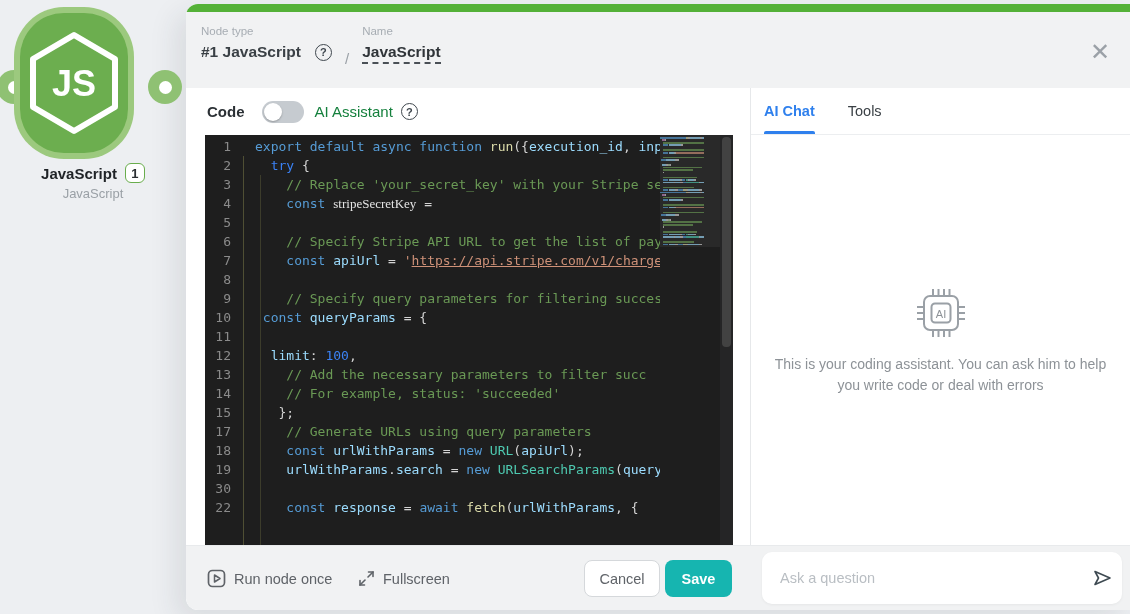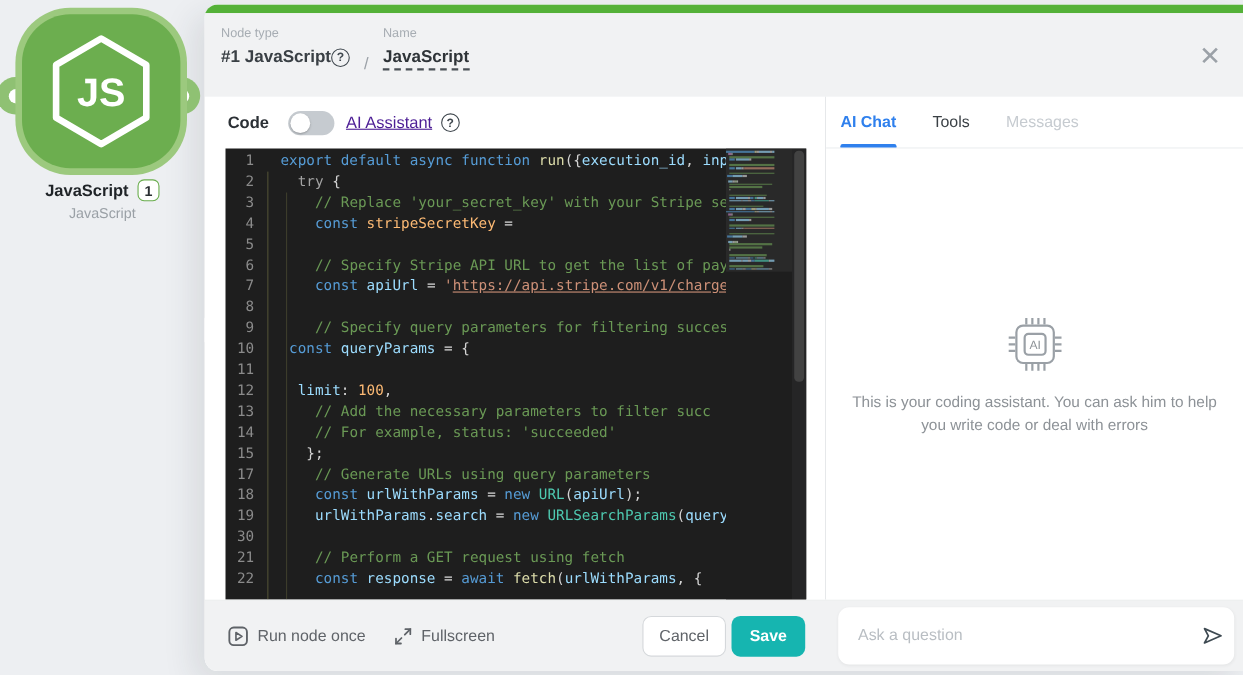--- a/index.html
+++ b/index.html
@@ -5,48 +5,48 @@
   * { margin:0; padding:0; box-sizing:border-box; }
   html,body { width:1130px; height:614px; overflow:hidden; }
   body { background:#edeff2; font-family:"Liberation Sans", sans-serif; position:relative; }
 
   
   .node-group { position:absolute; left:0; top:200; width:186px; height:210px; }
   .port { position:absolute; width:34px; height:34px; border-radius:50%; background:#8fc173; z-index:1; }
   .port .dot { position:absolute; left:50%; top:50%; width:13px; height:13px; margin:-6.5px 0 0 -6.5px; border-radius:50%; background:#fff; }
   .port.left { left:-3px; top:70px; }
   .port.right { left:148px; top:70px; }
-  .squircle { position:absolute; left:20px; top:13px; width:144px; height:140px; border-radius:44px; background:#6cae4f; box-shadow:0 0 0 6px #9cc97e; z-index:2; display:flex; align-items:center; justify-content:center; }
+  .squircle { position:absolute; left:20px; top:13px; width:108px; height:140px; border-radius:44px; background:#6cae4f; box-shadow:0 0 0 6px #9cc97e; z-index:2; display:flex; align-items:center; justify-content:center; }
   .node-label-row { position:absolute; top:163px; left:0; width:186px; display:flex; align-items:center; justify-content:center; gap:8px; z-index:3; }
   .node-title { font-size:15px; font-weight:bold; color:#1f2327; }
   .node-badge { border:1.5px solid #69ad4d; border-radius:6px; background:#fff; min-width:20px; height:20px; padding:0 5px; display:flex; align-items:center; justify-content:center; font-size:13px; font-weight:bold; color:#2a2e32; }
   .node-subtitle { position:absolute; top:186px; left:0; width:186px; text-align:center; font-size:13px; color:#9aa0a6; }
 
   
   .modal { position:absolute; left:186px; top:4px; width:944px; height:606px; background:#fff; border-radius:12px 0 0 12px; box-shadow:-10px 10px 28px rgba(40,50,60,.10); overflow:hidden; }
   .accent-bar { height:8px; background:#54b138; }
   .caret { position:absolute; left:-8px; top:288px; width:16px; height:16px; background:#fff; transform:rotate(45deg); z-index:5; }
 
   .modal-header { position:relative; height:76px; background:#f1f2f3; display:flex; align-items:flex-start; padding:13px 0 0 15px; }
   .hdr-col { display:flex; flex-direction:column; }
   .hdr-label { font-size:11.5px; color:#a7adb3; margin-bottom:6px; }
-  .hdr-value-row { display:flex; align-items:center; gap:0; }
+  .hdr-value-row { display:flex; align-items:center; gap:14px; }
   .hdr-value { font-size:15.5px; font-weight:bold; color:#3a4045; }
   .hdr-slash { font-size:15px; color:#9aa0a6; margin:25px 13px 0 13px; }
   .name-edit { font-size:15.5px; font-weight:bold; color:#2f3438; border-bottom:2px dashed #4a5056; padding-bottom:1px; cursor:text; }
   .help-icon { width:17px; height:17px; border:1.5px solid #3f474e; border-radius:50%; display:flex; align-items:center; justify-content:center; font-size:11px; font-weight:bold; color:#3f474e; }
   .close-btn { position:absolute; right:20px; top:28px; font-size:24px; line-height:24px; color:#9ba1a7; cursor:pointer; font-weight:normal; }
 
   .modal-body { position:absolute; top:84px; left:0; right:0; bottom:65px; display:flex; }
   .left-pane { width:564px; background:#fff; position:relative; }
   .code-toolbar { height:47px; display:flex; align-items:center; padding-left:21px; }
   .code-label { font-size:15px; font-weight:bold; color:#2b3035; }
   .toggle { width:42px; height:22px; border-radius:11px; background:#c6cbd0; margin-left:17px; position:relative; cursor:pointer; }
   .toggle .knob { position:absolute; left:2px; top:2px; width:18px; height:18px; border-radius:50%; background:#fff; box-shadow:0 1px 2px rgba(0,0,0,.25); }
-  .ai-label { font-size:15px; color:#4c1d95; margin:0 8px 0 11px;text-decoration:underline; }
+  .ai-label { font-size:15px; color:#15803d; margin:0 8px 0 11px; }
 
   .editor { position:absolute; left:19px; top:47px; width:528px; bottom:0; background:#1e1e1e; overflow:hidden; font-family:"DejaVu Sans Mono", monospace; font-size:13px; line-height:19px; }
   .code-lines { position:relative; padding-top:2px; z-index:2; }
   .cl { height:19px; white-space:pre; }
   .ln { display:inline-block; width:26px; text-align:right; color:#8b8b8b; }
   .ct { padding-left:24px; }
   .guide { position:absolute; width:1px; background:rgba(140,140,80,.45); z-index:1; }
   .g1 { left:38px; top:21px; bottom:0; }
   .g2 { left:55px; top:40px; bottom:0; background:rgba(140,140,80,.28); }
   .minimap { position:absolute; right:13px; top:0; width:60px; bottom:0; background:#1e1e1e; z-index:3; padding-top:2px; }
@@ -131,39 +131,38 @@
             <div class="knob"></div>
           </div>
         <span class="ai-label">AI Assistant</span>
         <span class="help-icon">?</span>
       </div>
       <div class="editor">
         <div class="guide g1"></div>
         <div class="guide g2"></div>
         <div class="code-lines">
             <div class="cl"><span class="ln">1</span><span class="ct"><span style="color: rgb(86, 156, 214);">export default async function </span><span style="color: rgb(220, 220, 170);">run</span><span style="color: rgb(212, 212, 212);">({</span><span style="color: rgb(156, 220, 254);">execution_id</span><span style="color: rgb(212, 212, 212);">, </span><span style="color: rgb(156, 220, 254);">inp</span></span></div>
-            <div class="cl"><span class="ln">2</span><span class="ct"><span style="color: transparent;">  </span><span style="color: #a3a3a3;">try </span><span style="color: rgb(212, 212, 212);">{</span></span></div>
+            <div class="cl"><span class="ln">2</span><span class="ct"><span style="color: transparent;">  </span><span style="color: #3b82f6;">try </span><span style="color: rgb(212, 212, 212);">{</span></span></div>
             <div class="cl"><span class="ln">3</span><span class="ct"><span style="color: transparent;">    </span><span style="color: rgb(106, 153, 85);">// Replace 'your_secret_key' with your Stripe se</span></span></div>
-            <div class="cl"><span class="ln">4</span><span class="ct"><span style="color: transparent;">    </span><span style="color: rgb(86, 156, 214);">const </span><span style="color: #fdba74;">stripeSecretKey</span><span style="color: rgb(212, 212, 212);"> =</span></span></div>
+            <div class="cl"><span class="ln">4</span><span class="ct"><span style="color: transparent;">    </span><span style="color: rgb(86, 156, 214);">const </span><span style="color: #e5e5e5; font-family: Liberation Serif, serif;">stripeSecretKey</span><span style="color: rgb(212, 212, 212);"> =</span></span></div>
             <div class="cl"><span class="ln">5</span><span class="ct"></span></div>
             <div class="cl"><span class="ln">6</span><span class="ct"><span style="color: transparent;">    </span><span style="color: rgb(106, 153, 85);">// Specify Stripe API URL to get the list of pay</span></span></div>
             <div class="cl"><span class="ln">7</span><span class="ct"><span style="color: transparent;">    </span><span style="color: rgb(86, 156, 214);">const </span><span style="color: rgb(156, 220, 254);">apiUrl</span><span style="color: rgb(212, 212, 212);"> = </span><span style="color: rgb(206, 145, 120);">'</span><span style="color: rgb(206, 145, 120); text-decoration: underline;">https://api.stripe.com/v1/charge</span></span></div>
             <div class="cl"><span class="ln">8</span><span class="ct"></span></div>
             <div class="cl"><span class="ln">9</span><span class="ct"><span style="color: transparent;">    </span><span style="color: rgb(106, 153, 85);">// Specify query parameters for filtering succes</span></span></div>
             <div class="cl"><span class="ln">10</span><span class="ct"><span style="color: transparent;"> </span><span style="color: rgb(86, 156, 214);">const </span><span style="color: rgb(156, 220, 254);">queryParams</span><span style="color: rgb(212, 212, 212);"> = {</span></span></div>
             <div class="cl"><span class="ln">11</span><span class="ct"></span></div>
-            <div class="cl"><span class="ln">12</span><span class="ct"><span style="color: transparent;">  </span><span style="color: rgb(156, 220, 254);">limit</span><span style="color: rgb(212, 212, 212);">: </span><span style="color: #fdba74; text-align: center;">100</span><span style="color: rgb(212, 212, 212);">,</span></span></div>
+            <div class="cl"><span class="ln">12</span><span class="ct"><span style="color: transparent;">  </span><span style="color: rgb(156, 220, 254);">limit</span><span style="color: rgb(212, 212, 212);">: </span><span style="color: #3b82f6; text-align: center;">100</span><span style="color: rgb(212, 212, 212);">,</span></span></div>
             <div class="cl"><span class="ln">13</span><span class="ct"><span style="color: transparent;">    </span><span style="color: rgb(106, 153, 85);">// Add the necessary parameters to filter succ</span></span></div>
             <div class="cl"><span class="ln">14</span><span class="ct"><span style="color: transparent;">    </span><span style="color: rgb(106, 153, 85);">// For example, status: 'succeeded'</span></span></div>
             <div class="cl"><span class="ln">15</span><span class="ct"><span style="color: transparent;">   </span><span style="color: rgb(212, 212, 212);">};</span></span></div>
             <div class="cl"><span class="ln">17</span><span class="ct"><span style="color: transparent;">    </span><span style="color: rgb(106, 153, 85);">// Generate URLs using query parameters</span></span></div>
             <div class="cl"><span class="ln">18</span><span class="ct"><span style="color: transparent;">    </span><span style="color: rgb(86, 156, 214);">const </span><span style="color: rgb(156, 220, 254);">urlWithParams</span><span style="color: rgb(212, 212, 212);"> = </span><span style="color: rgb(86, 156, 214);">new </span><span style="color: rgb(78, 201, 176);">URL</span><span style="color: rgb(212, 212, 212);">(</span><span style="color: rgb(156, 220, 254);">apiUrl</span><span style="color: rgb(212, 212, 212);">);</span></span></div>
             <div class="cl"><span class="ln">19</span><span class="ct"><span style="color: transparent;">    </span><span style="color: rgb(156, 220, 254);">urlWithParams</span><span style="color: rgb(212, 212, 212);">.</span><span style="color: rgb(156, 220, 254);">search</span><span style="color: rgb(212, 212, 212);"> = </span><span style="color: rgb(86, 156, 214);">new </span><span style="color: rgb(78, 201, 176);">URLSearchParams</span><span style="color: rgb(212, 212, 212);">(</span><span style="color: rgb(156, 220, 254);">query</span></span></div>
             <div class="cl"><span class="ln">30</span><span class="ct"></span></div>
-            <div class="cl"><span class="ln">21</span><span class="ct"><span style="color: transparent;">    </span><span style="color: rgb(106, 153, 85);">// Perform a GET request using fetch</span></span></div>
             <div class="cl"><span class="ln">22</span><span class="ct"><span style="color: transparent;">    </span><span style="color: rgb(86, 156, 214);">const </span><span style="color: rgb(156, 220, 254);">response</span><span style="color: rgb(212, 212, 212);"> = </span><span style="color: rgb(86, 156, 214);">await </span><span style="color: rgb(220, 220, 170);">fetch</span><span style="color: rgb(212, 212, 212);">(</span><span style="color: rgb(156, 220, 254);">urlWithParams</span><span style="color: rgb(212, 212, 212);">, {</span></span></div>
           </div>
         <div class="minimap">
             <div class="mm-view"></div>
             <div class="mm-row">
               <div class="mm-seg" style="left: 0px; width: 25.5px; background: rgb(86, 156, 214);"></div>
               <div class="mm-seg" style="left: 25.5px; width: 2.55px; background: rgb(220, 220, 170);"></div>
               <div class="mm-seg" style="left: 28.05px; width: 1.7px; background: rgb(212, 212, 212);"></div>
               <div class="mm-seg" style="left: 29.75px; width: 10.2px; background: rgb(156, 220, 254);"></div>
               <div class="mm-seg" style="left: 39.95px; width: 1.7px; background: rgb(212, 212, 212);"></div>
@@ -355,21 +354,20 @@
           </div>
       </div>
     </div>
 
     <div class="v-divider"></div>
 
     <div class="right-pane">
       <div class="tabs-bar">
           <div class="tab active">AI Chat</div>
           <div class="tab">Tools</div>
-          <div class="tab disabled">Messages</div>
         </div>
       <div class="empty-state">
         <svg width="54" height="54" viewBox="0 0 54 54">
           <g stroke="#9aa0a6" stroke-width="2" fill="none">
             <line x1="19" y1="3" x2="19" y2="9"></line>
               <line x1="24.5" y1="3" x2="24.5" y2="9"></line>
               <line x1="30" y1="3" x2="30" y2="9"></line>
               <line x1="35.5" y1="3" x2="35.5" y2="9"></line>
             <line x1="19" y1="45" x2="19" y2="51"></line>
               <line x1="24.5" y1="45" x2="24.5" y2="51"></line>

